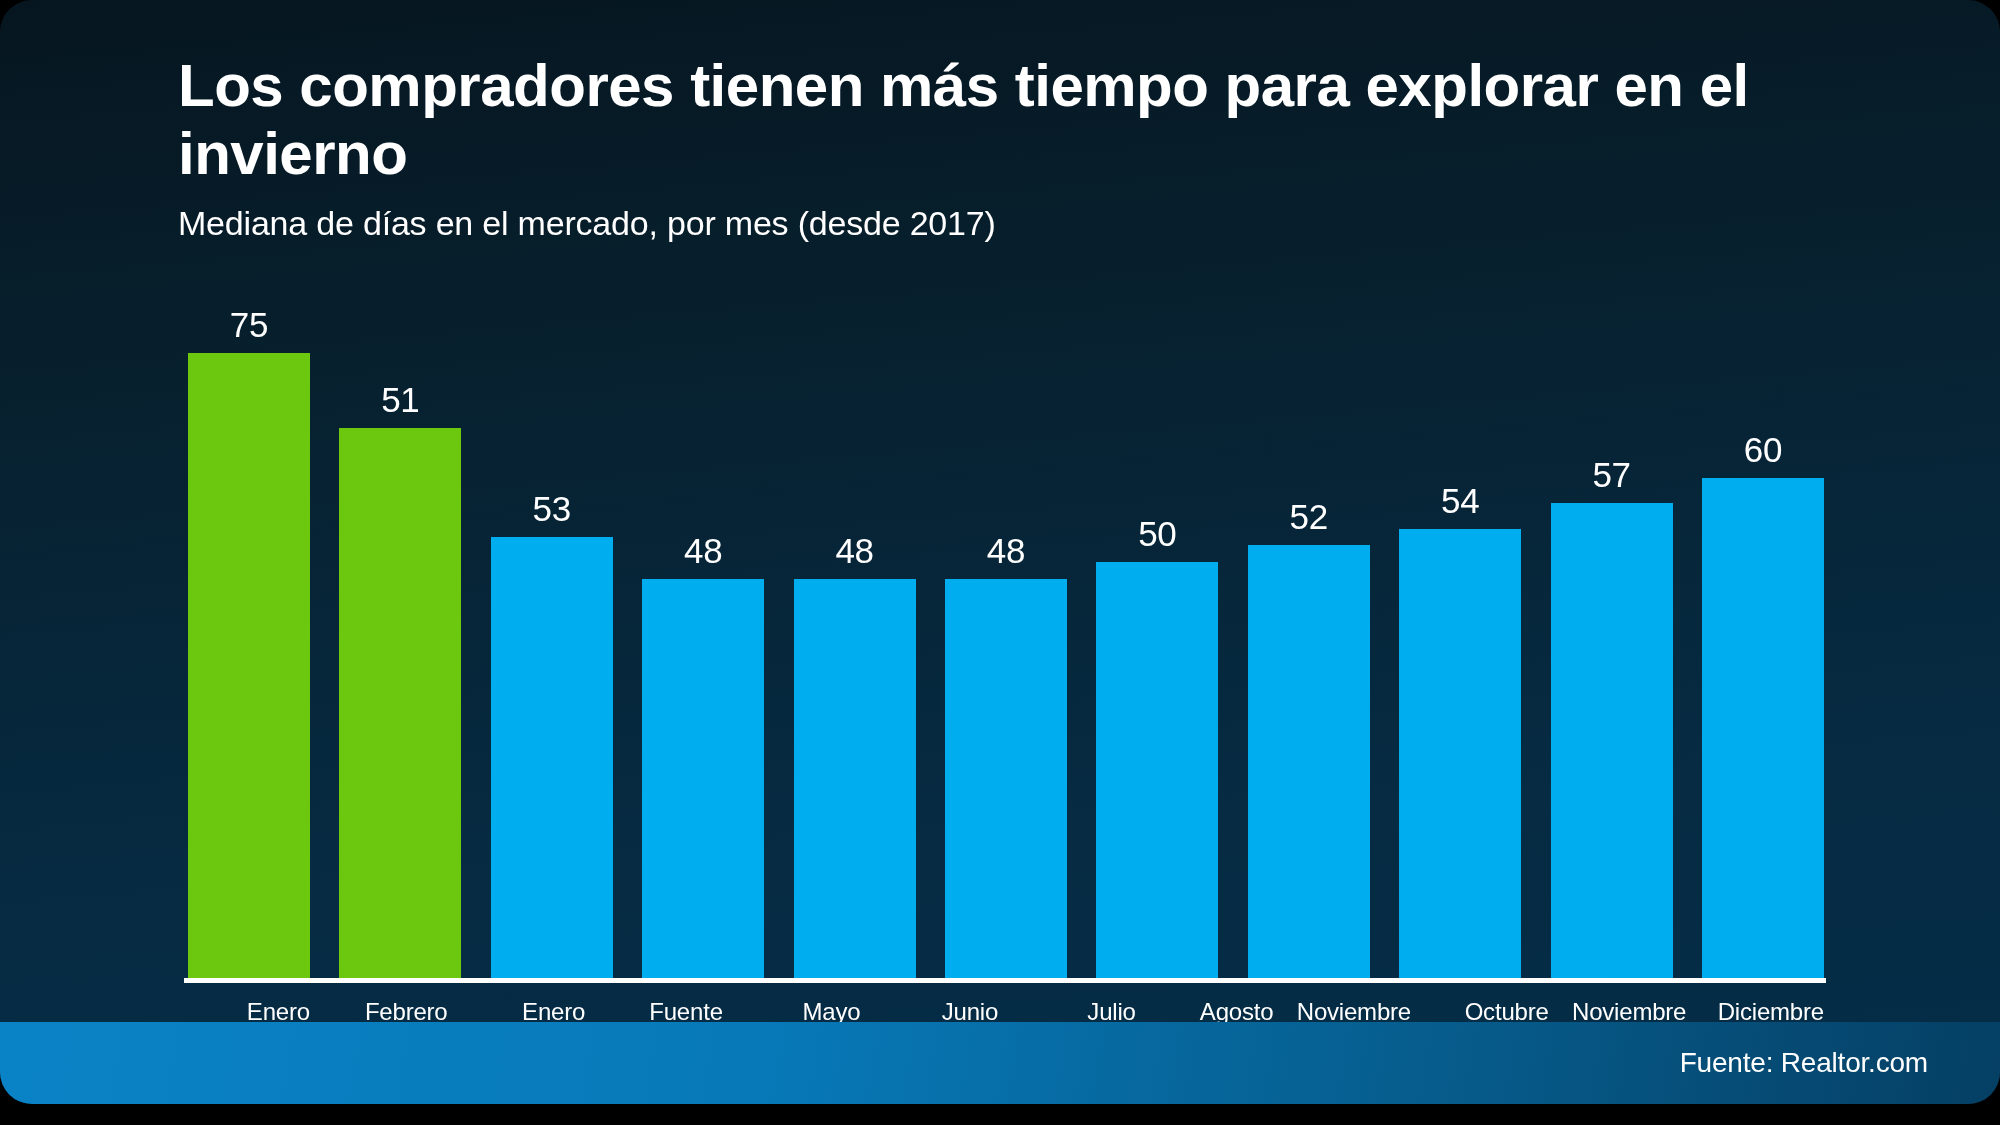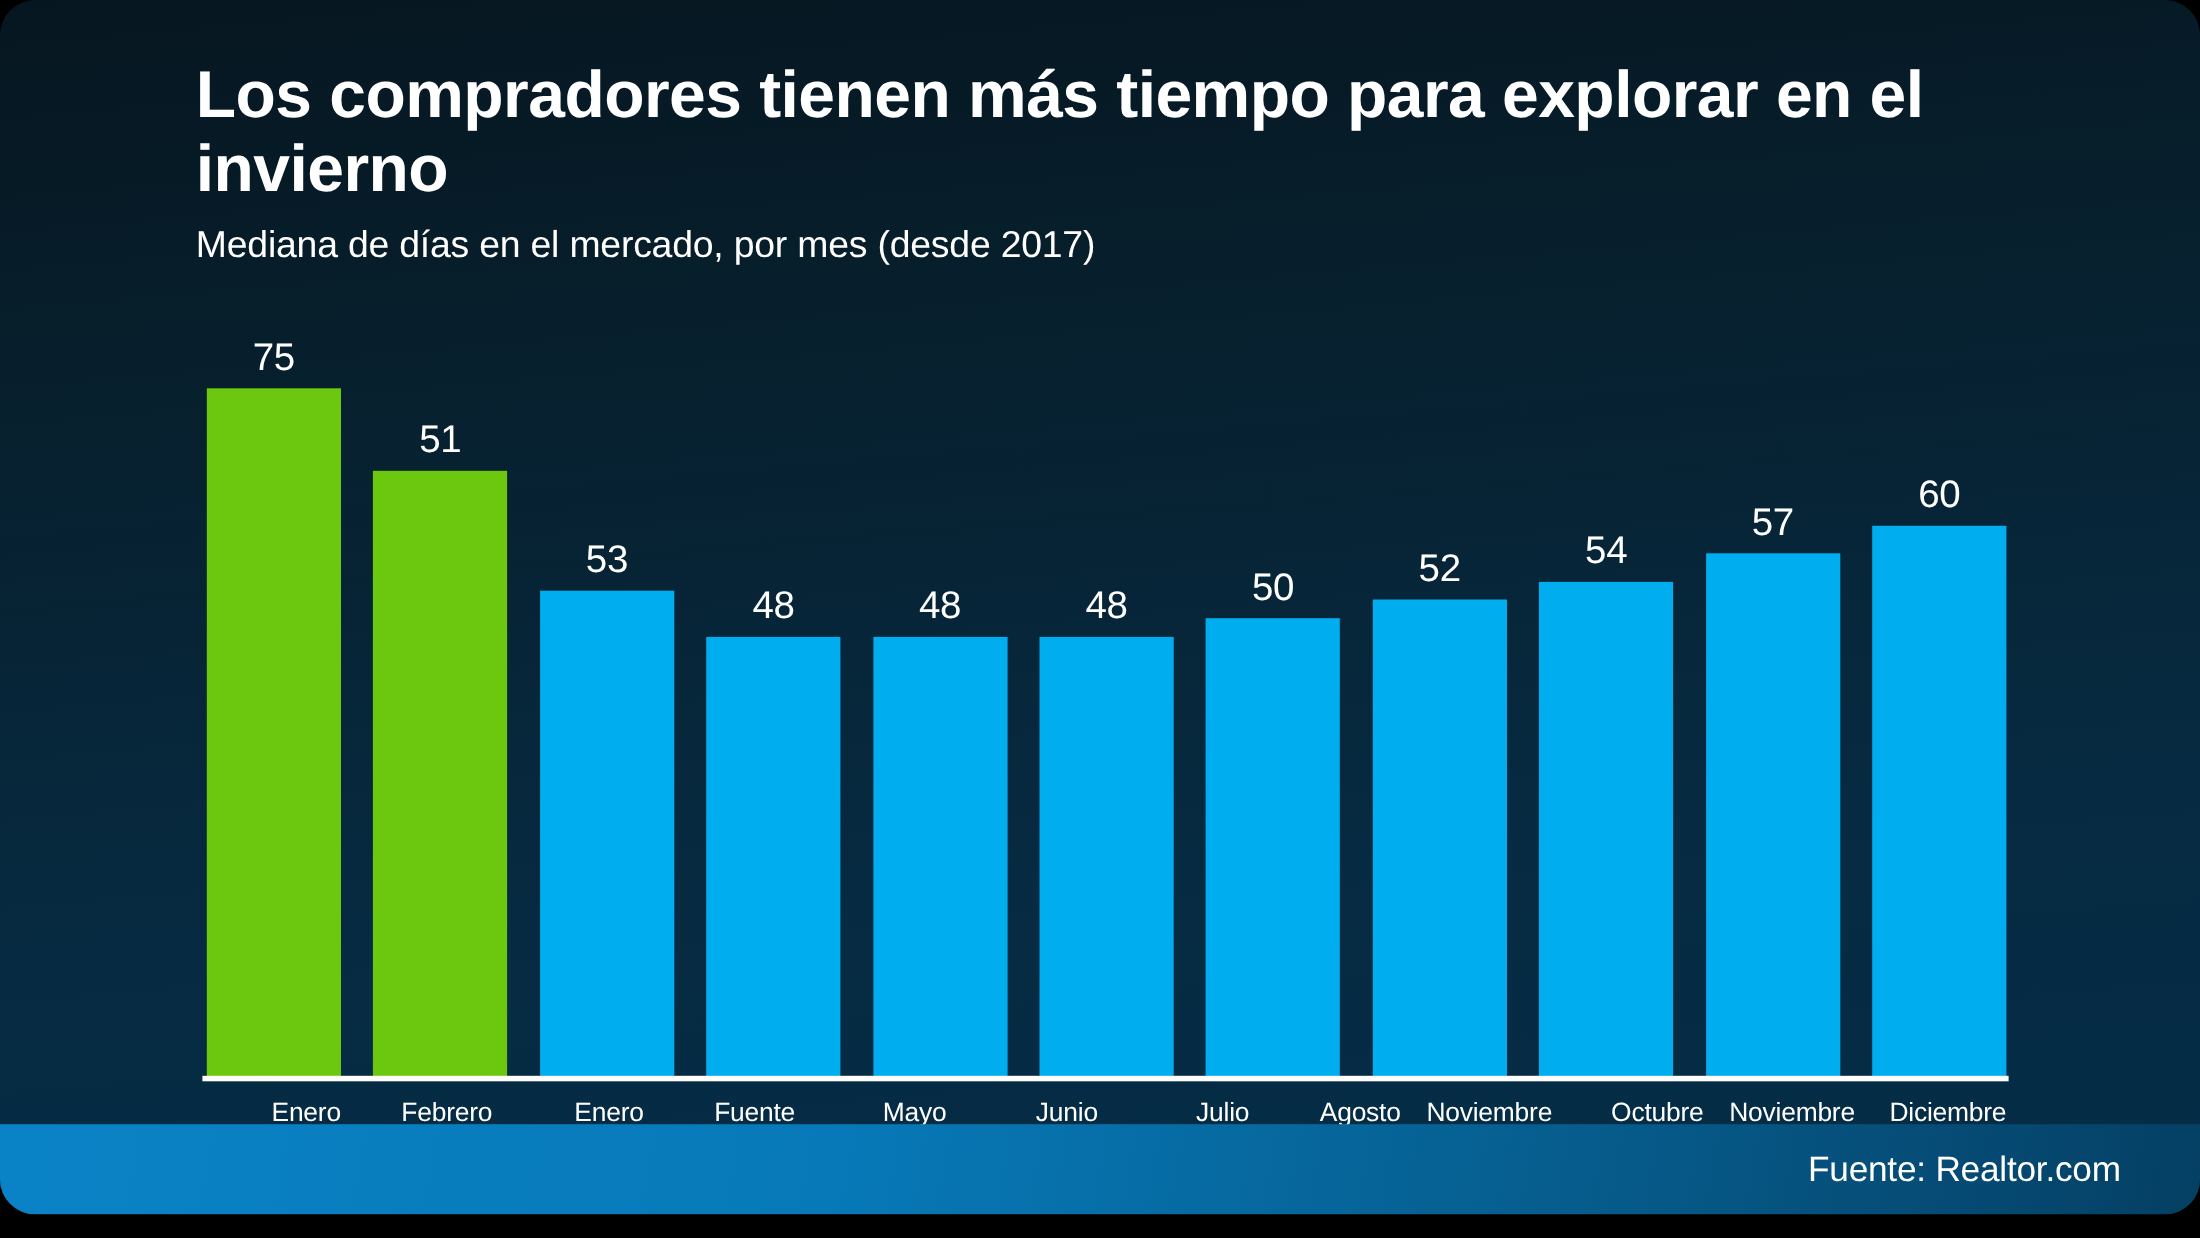--- a/index.html
+++ b/index.html
@@ -115,21 +115,21 @@
     bottom: 0;
     width: 2000px;
     height: 82px;
     background: linear-gradient(100deg, #0a83c6 0%, #0779b8 38%, #065c8c 72%, #053f64 100%);
     display: flex;
     align-items: center;
     justify-content: flex-end;
   }
   #footer-source {
     color: #ffffff;
-    font-size: 32px;
+    font-size: 28px;
     padding-right: 72px;
     letter-spacing: -0.2px;
   }
 </style>
 </head>
 <body>
 
 <div id="slide">
 
   <div id="header">

